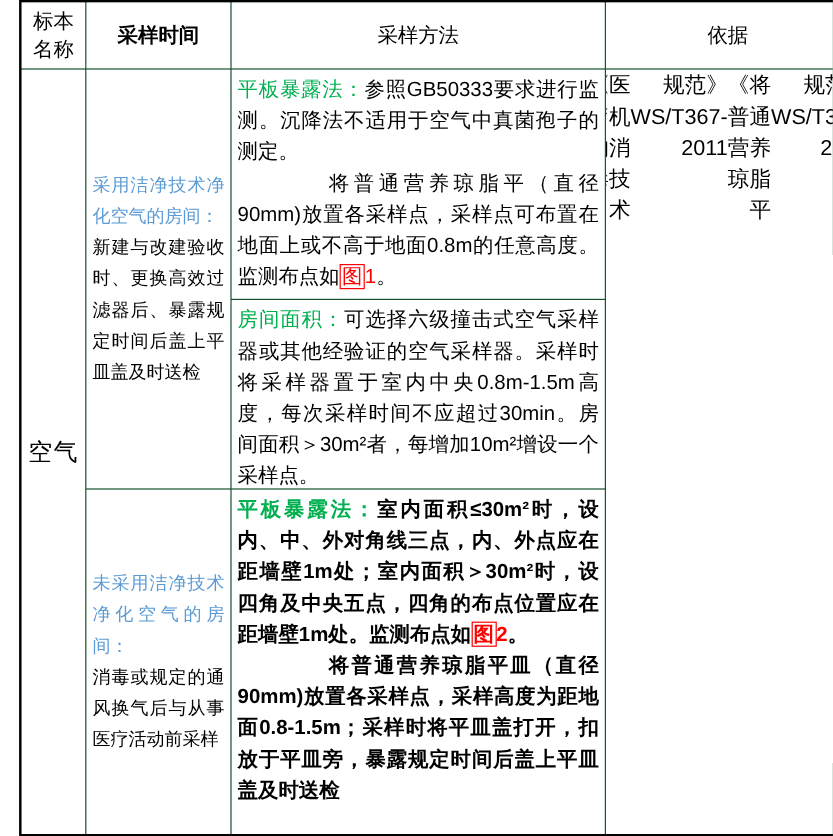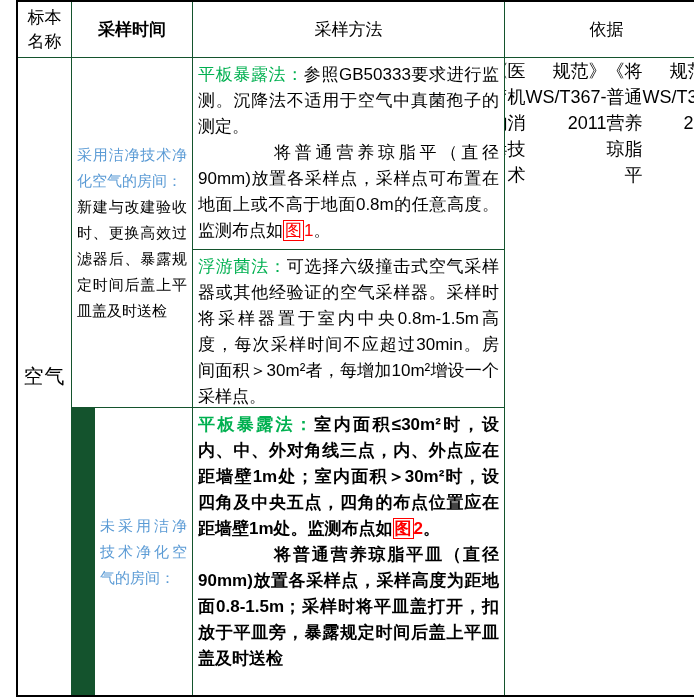--- a/index.html
+++ b/index.html
@@ -37,21 +37,21 @@
   }
 
   .time-cell {
     font-size:15px; line-height:26px;
     padding:0 5px;
     display:flex; flex-direction:column; justify-content:center;
     text-align:justify;
     align-items:center;
   }
   .c-time1 { grid-row:2/4; grid-column:2; }
-  .c-time2 { grid-row:4/5; grid-column:2;margin-left:23px; }
+  .c-time2 { grid-row:4/5; grid-column:2; }
 
   .method-cell {
     grid-column:3;
     font-size:17px; line-height:26px;
     padding:4px 5px 2px 5px;
     text-align:justify;
   }
   .c-m1 { grid-row:2; }
   .c-m2 { grid-row:3; }
   .c-m3 { grid-row:4;font-weight:bold; }
@@ -94,29 +94,30 @@
     <span>空气</span>
   </div>
 
   <div class="cell time-cell c-time1">
       <div class="para"><span class="label-blue">采用洁净技术净化空气的房间：</span></div>
       <div class="para"><span>新建与改建验收时、更换高效过滤器后、暴露规定时间后盖上平皿盖及时送检</span></div>
     </div>
 
   <div class="cell time-cell c-time2">
       <div class="para"><span class="label-blue">未采用洁净技术净化空气的房间：</span></div>
+      <div class="para"><span>消毒或规定的通风换气后与从事医疗活动前采样</span></div>
     </div>
 
   <div class="cell method-cell c-m1">
       <div class="para"><span class="label-green">平板暴露法：</span><span>参照GB50333要求进行监测。沉降法不适用于空气中真菌孢子的测定。</span></div>
       <div class="para indent"><span>将普通营养琼脂平（直径90mm)放置各采样点，采样点可布置在地面上或不高于地面0.8m的任意高度。监测布点如</span><span class="fig-box">图</span><span class="fig-num">1</span><span>。</span></div>
     </div>
 
   <div class="cell method-cell c-m2">
-      <div class="para"><span class="label-green">浮游菌法：</span><span>可选择六级撞击式空气采样器或其他经验证的空气采样器。采样时将采样器置于室内中央0.8m-1.5m高度，每次采样时间不应超过30min。房间面积＞30m²者，每增加10m²增设一个采样点。</span></div>
+      <div class="para"><span class="label-green">房间面积：</span><span>可选择六级撞击式空气采样器或其他经验证的空气采样器。采样时将采样器置于室内中央0.8m-1.5m高度，每次采样时间不应超过30min。房间面积＞30m²者，每增加10m²增设一个采样点。</span></div>
     </div>
 
   <div class="cell method-cell c-m3">
       <div class="para"><span class="label-green">平板暴露法：</span><span>室内面积≤30m²时，设内、中、外对角线三点，内、外点应在距墙壁1m处；室内面积＞30m²时，设四角及中央五点，四角的布点位置应在距墙壁1m处。监测布点如</span><span class="fig-box">图</span><span class="fig-num">2</span><span>。</span></div>
       <div class="para indent"><span>将普通营养琼脂平皿（直径90mm)放置各采样点，采样高度为距地面0.8-1.5m；采样时将平皿盖打开，扣放于平皿旁，暴露规定时间后盖上平皿盖及时送检</span></div>
     </div>
 
   <div class="cell c-basis">
       <div class="para">《医疗机构消毒技术</div>
       <div class="para">规范》WS/T367-2011</div>

